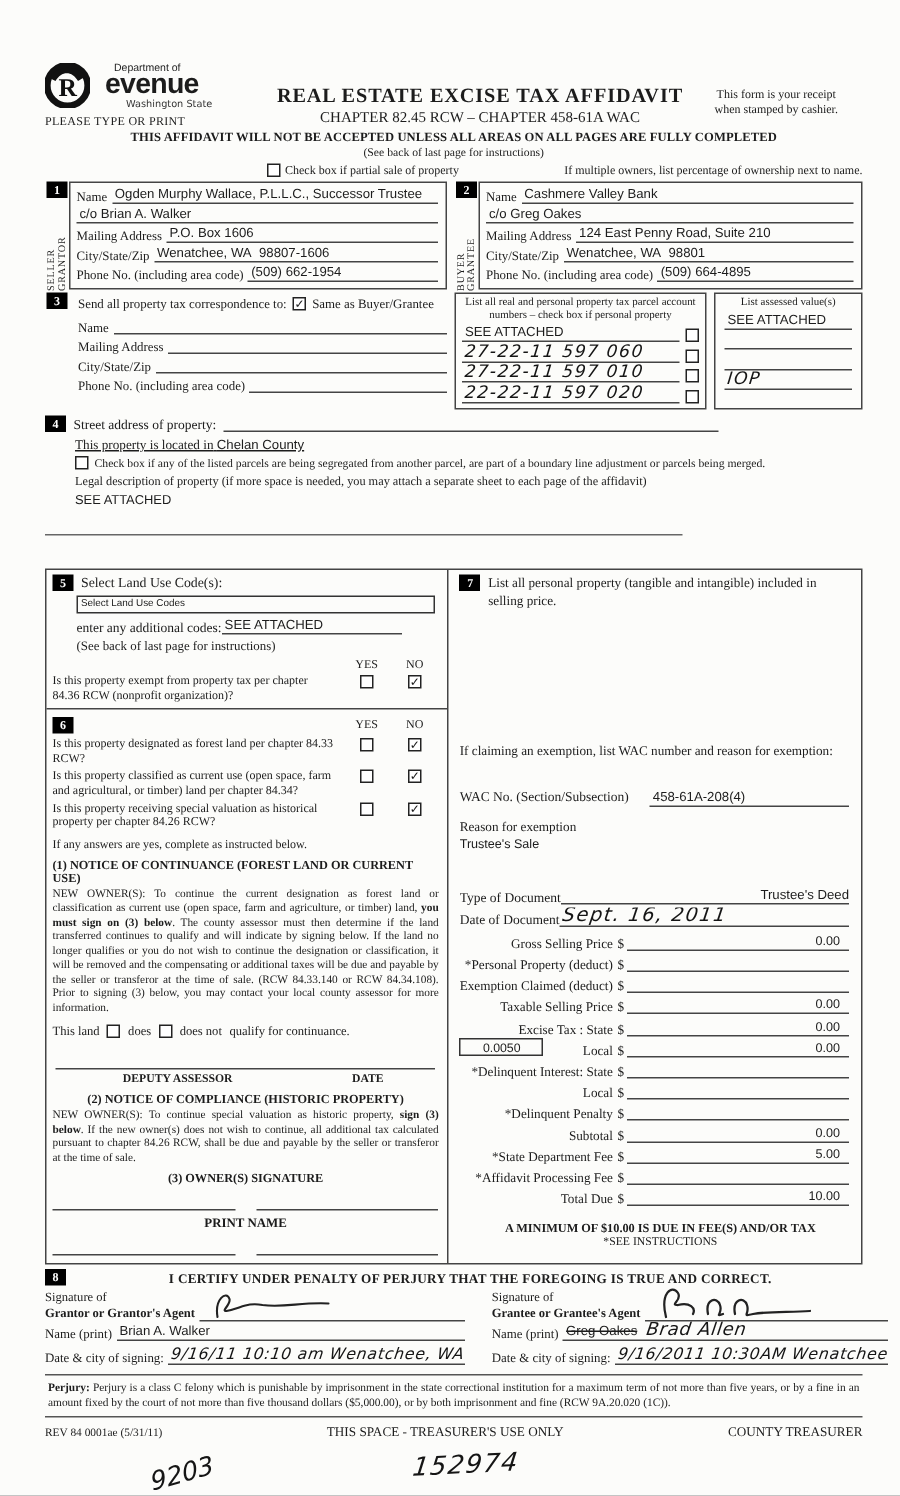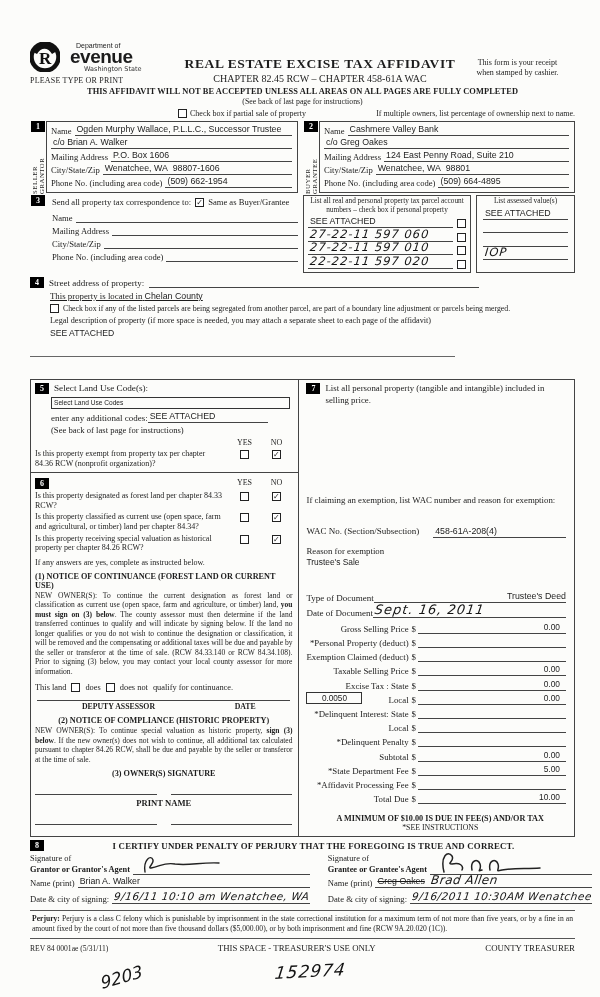--- a/index.html
+++ b/index.html
@@ -90,21 +90,21 @@
   .qrow { display:flex; margin-top:2px; align-items:flex-start; }
   .qtext { flex:1; font-size:8px; line-height:1.2; padding-right:4px; }
   .qrow .yncol { display:flex; justify-content:center; padding-top:1px; }
   .sec6 { border-top:1px solid #444; padding:2px 6px 5px 4px; }
   .sec6badge { display:flex; }
   .ifany { font-size:8px; margin-top:5px; }
   .ntitle { font-size:8.2px; font-weight:bold; margin-top:5px; }
   .ntitle.center { text-align:center; }
   .para { font-size:7.55px; line-height:1.26; text-align:justify; margin-top:1px; }
   .thisland { display:flex; align-items:center; gap:5px; font-size:8.4px; margin-top:7px; }
-  .deprow { display:flex; margin-top:8px; padding:0 2px; }
+  .deprow { display:flex; margin-top:20px; padding:0 2px; }
   .depitem { text-align:center; font-size:7.8px; font-weight:bold; }
   .depitem .line { border-top:1px solid #444; margin-bottom:1px; }
   .dep1 { flex:1.8; } .dep2 { flex:1; }
   .sigpair { display:flex; gap:14px; margin-top:16px; }
   .sigpair .sline { flex:1; border-top:1px solid #444; }
   .printname { text-align:center; font-weight:bold; font-size:8.6px; margin-top:3px; }
 
   .rightcol { flex:1; padding:3px 0 0 7px; display:flex; flex-direction:column; }
   .sec7head { display:flex; gap:5px; align-items:flex-start; }
   .sec7head .txt { font-size:8.8px; line-height:1.35; padding-right:6px;}

